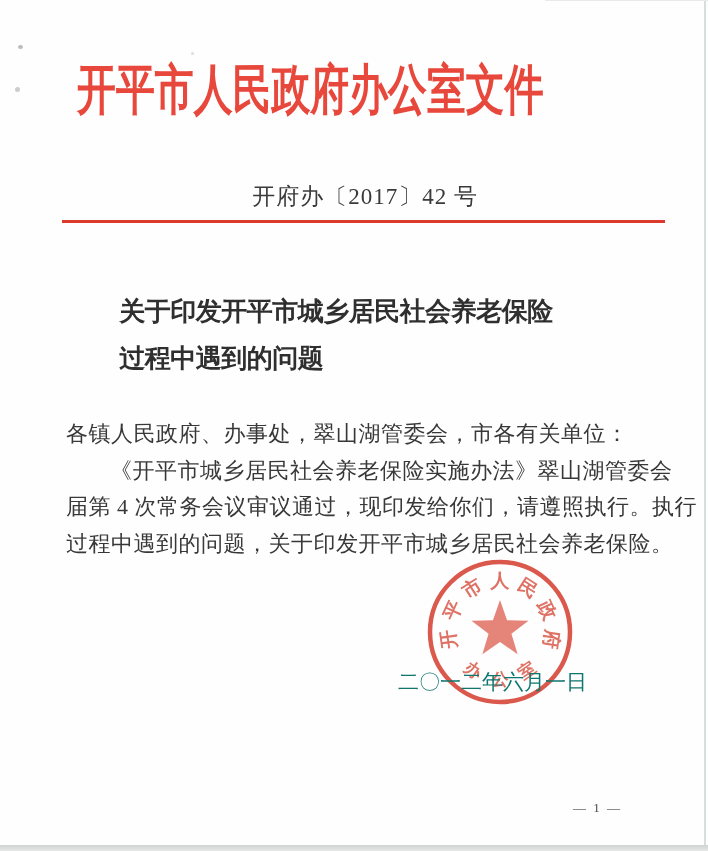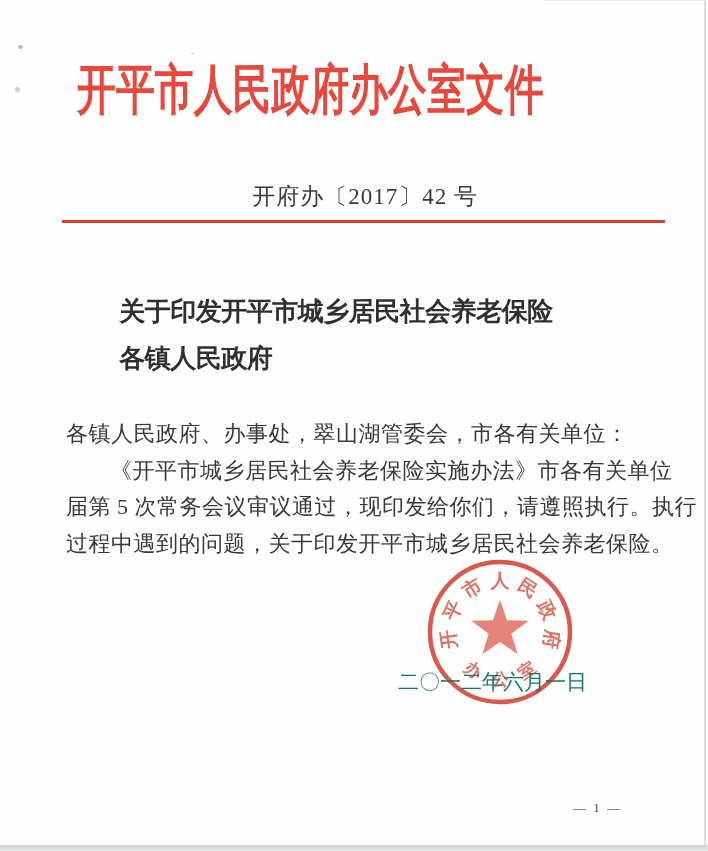--- a/index.html
+++ b/index.html
@@ -84,27 +84,27 @@
 <div class="page">
 
   <div class="header-title">开平市人民政府办公室文件</div>
 
   <div class="doc-number">开府办〔2017〕42 号</div>
 
   <div class="red-line"></div>
 
   <div class="doc-title">
     <div>关于印发开平市城乡居民社会养老保险</div>
-    <div>各镇人民政府</div>
+    <div>过程中遇到的问题</div>
   </div>
 
   <div class="body-text">
     <div class="body-line">各镇人民政府、办事处，翠山湖管委会，市各有关单位：</div>
-    <div class="body-line indent">《开平市城乡居民社会养老保险实施办法》市各有关单位</div>
-    <div class="body-line">届第 5 次常务会议审议通过，现印发给你们，请遵照执行。执行</div>
+    <div class="body-line indent">《开平市城乡居民社会养老保险实施办法》翠山湖管委会</div>
+    <div class="body-line">届第 4 次常务会议审议通过，现印发给你们，请遵照执行。执行</div>
     <div class="body-line">过程中遇到的问题，关于印发开平市城乡居民社会养老保险。</div>
   </div>
 
   <svg id="seal-svg" class="seal-svg" viewBox="0 0 160 160">
     <circle cx="80" cy="80" r="70" fill="none" stroke="#d74638" stroke-width="4.5" opacity="0.9"></circle>
     <polygon points="80,48 87.05,68.29 108.53,68.73 91.41,81.71 97.63,102.27 80,90 62.37,102.27 68.59,81.71 51.47,68.73 72.95,68.29" fill="#de6557" opacity="0.8"></polygon>
   <text x="28.51" y="87.24" font-size="19" transform="rotate(-98.0 28.51 87.24)" class="seal-char">开</text>
       <text x="32.74" y="58.30" font-size="19" transform="rotate(-65.3 32.74 58.30)" class="seal-char">平</text>
       <text x="51.93" y="36.23" font-size="19" transform="rotate(-32.7 51.93 36.23)" class="seal-char">市</text>
       <text x="80.00" y="28.00" font-size="19" transform="rotate(0.0 80.00 28.00)" class="seal-char">人</text>

